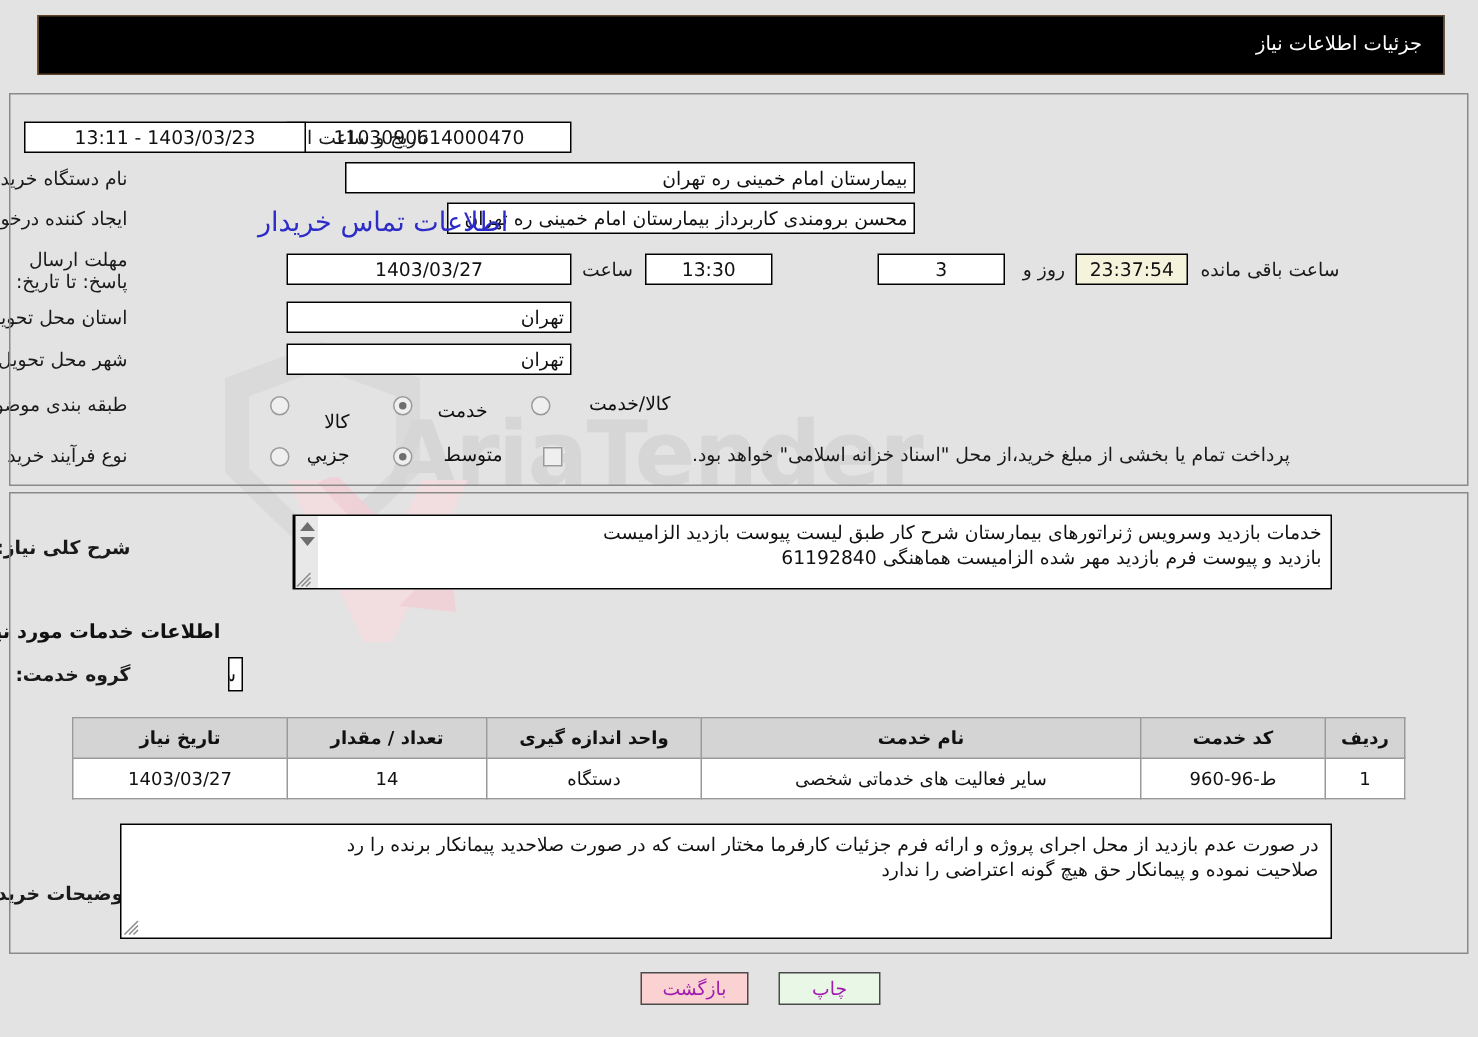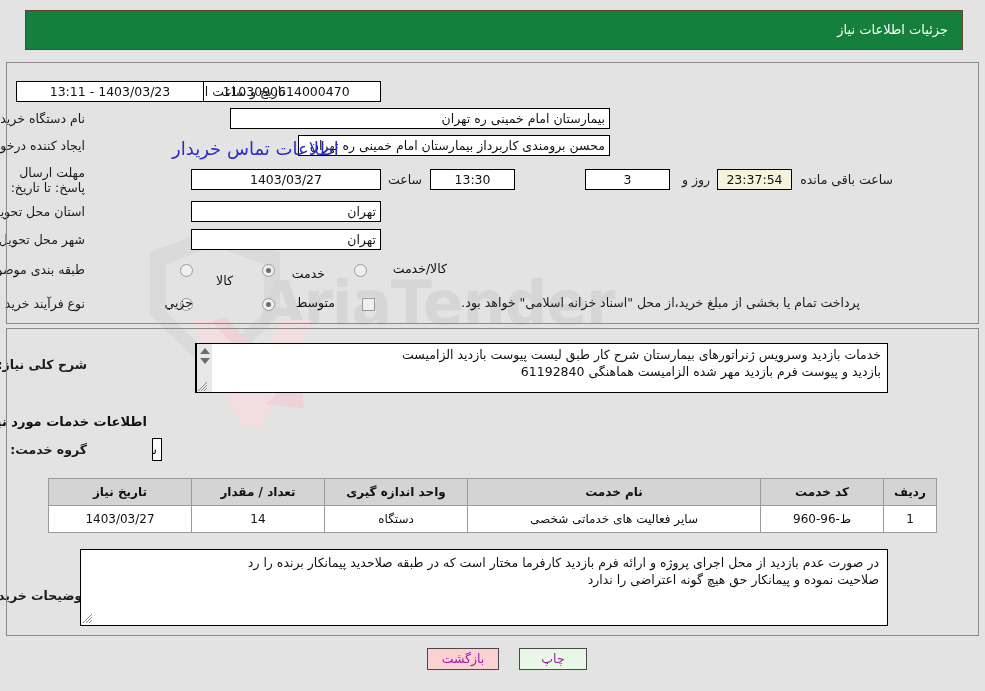--- a/index.html
+++ b/index.html
@@ -66,21 +66,21 @@
     left: 700px; top: 288px;
     font-size: 40px; font-weight: bold;
     color: #d6d6d6; direction: ltr;
   }
 
   
   .titlebar {
     position: absolute;
     left: 25px; top: 10px;
     width: 938px; height: 40px;
-    background: #15803d;
+    background: #000000;
     border: 1px solid #5e4527;
     box-sizing: border-box;
     z-index: 3;
   }
   .titlebar .t {
     position: absolute;
     right: 14px; top: 11px;
     color: #fff;
     font-size: 13px;
   }
@@ -292,21 +292,21 @@
 <span class="lbl" style="right:900px; top:262px;">طبقه بندی موضوعی:</span>
 <span class="radio" style="right:792px; top:264px;"></span>
 <span class="radio-lbl" style="right:752px; top:273px;">کالا</span>
 <span class="radio on" style="right:710px; top:264px;"></span>
 <span class="radio-lbl" style="right:660px; top:266px;">خدمت</span>
 <span class="radio" style="right:618px; top:264px;"></span>
 <span class="radio-lbl" style="right:538px; top:261px;">کالا/خدمت</span>
 
 <span class="lbl" style="right:900px; top:296px;">نوع فرآیند خرید :</span>
 <span class="radio" style="right:792px; top:298px;"></span>
-<span class="radio-lbl" style="right:792px; top:295px;">جزیي</span>
+<span class="radio-lbl" style="right:752px; top:295px;">جزیي</span>
 <span class="radio on" style="right:710px; top:298px;"></span>
 <span class="radio-lbl" style="right:650px; top:295px;">متوسط</span>
 <span class="chk" style="right:610px; top:298px;"></span>
 <span class="lbl" style="right:125px; top:295px;">پرداخت تمام یا بخشی از مبلغ خرید،از محل "اسناد خزانه اسلامی" خواهد بود.</span>
 
 <div class="panel" id="panel-mid"></div>
 
 <span class="lbl lbl-b" style="right:898px; top:357px;">شرح کلی نیاز:</span>
 <div class="ta" id="desc-ta" style="right:97px; top:343px; left:195px; height:50px;">
   <div>خدمات بازدید وسرویس ژنراتورهای بیمارستان شرح کار طبق لیست پیوست بازدید الزامیست</div>
@@ -343,21 +343,21 @@
       <td>سایر فعالیت های خدماتی شخصی</td>
       <td>دستگاه</td>
       <td>14</td>
       <td>1403/03/27</td>
     </tr>
   </tbody>
 </table>
 
 <span class="lbl lbl-b" style="right:898px; top:588px;">توضیحات خریدار:</span>
 <div class="ta" style="right:97px; top:549px; left:80px; height:77px; padding:4px 8px 4px 18px;">
-  <div>در صورت عدم بازدید از محل اجرای پروژه و ارائه فرم بازدید کارفرما مختار است که در طبقه صلاحدید پیمانکار برنده را رد</div>
+  <div>در صورت عدم بازدید از محل اجرای پروژه و ارائه فرم جزئیات کارفرما مختار است که در صورت صلاحدید پیمانکار برنده را رد</div>
   <div>صلاحیت نموده و پیمانکار حق هیچ گونه اعتراضی را ندارد</div>
 </div>
 <svg class="grip" style="left:82px; top:613px;" viewBox="0 0 11 11">
   <path d="M1 10 L10 1 M4 10 L10 4 M7 10 L10 7" stroke="#8a8a8a" stroke-width="1" fill="none"></path>
 </svg>
 
 <div class="btn print" style="left:519px; top:648px; width:68px;">چاپ</div>
 <div class="btn back" style="left:427px; top:648px; width:72px;">بازگشت</div>
 
 </body></html>

